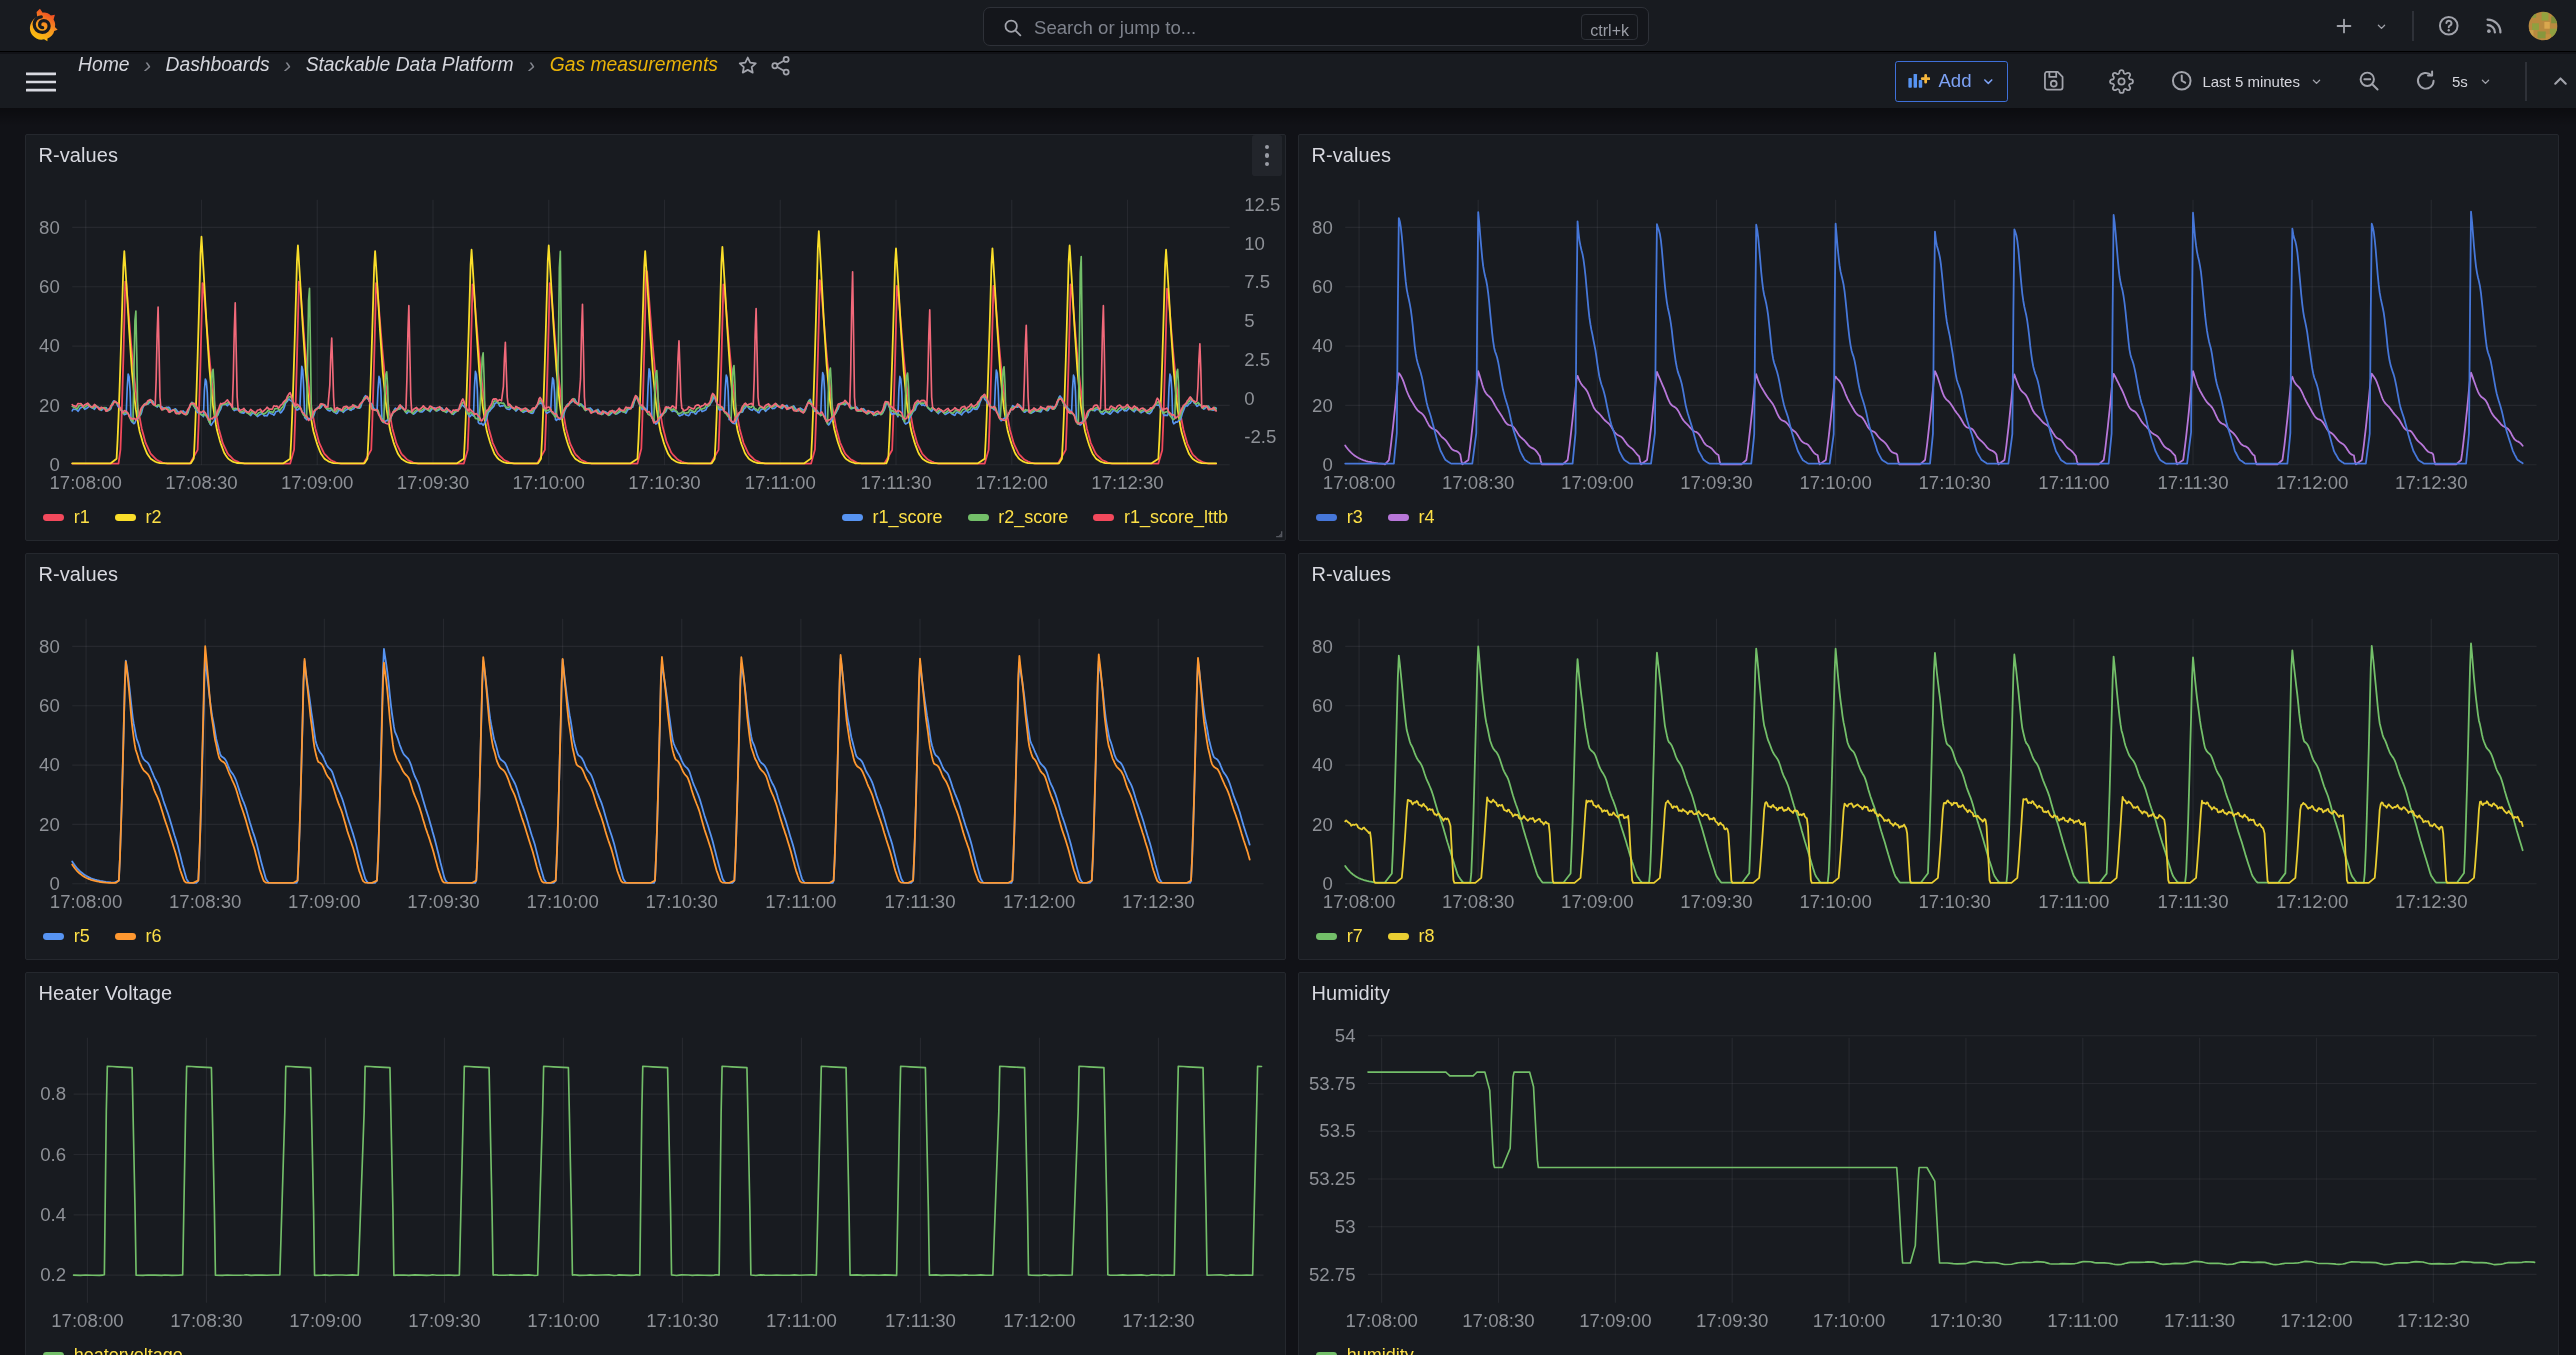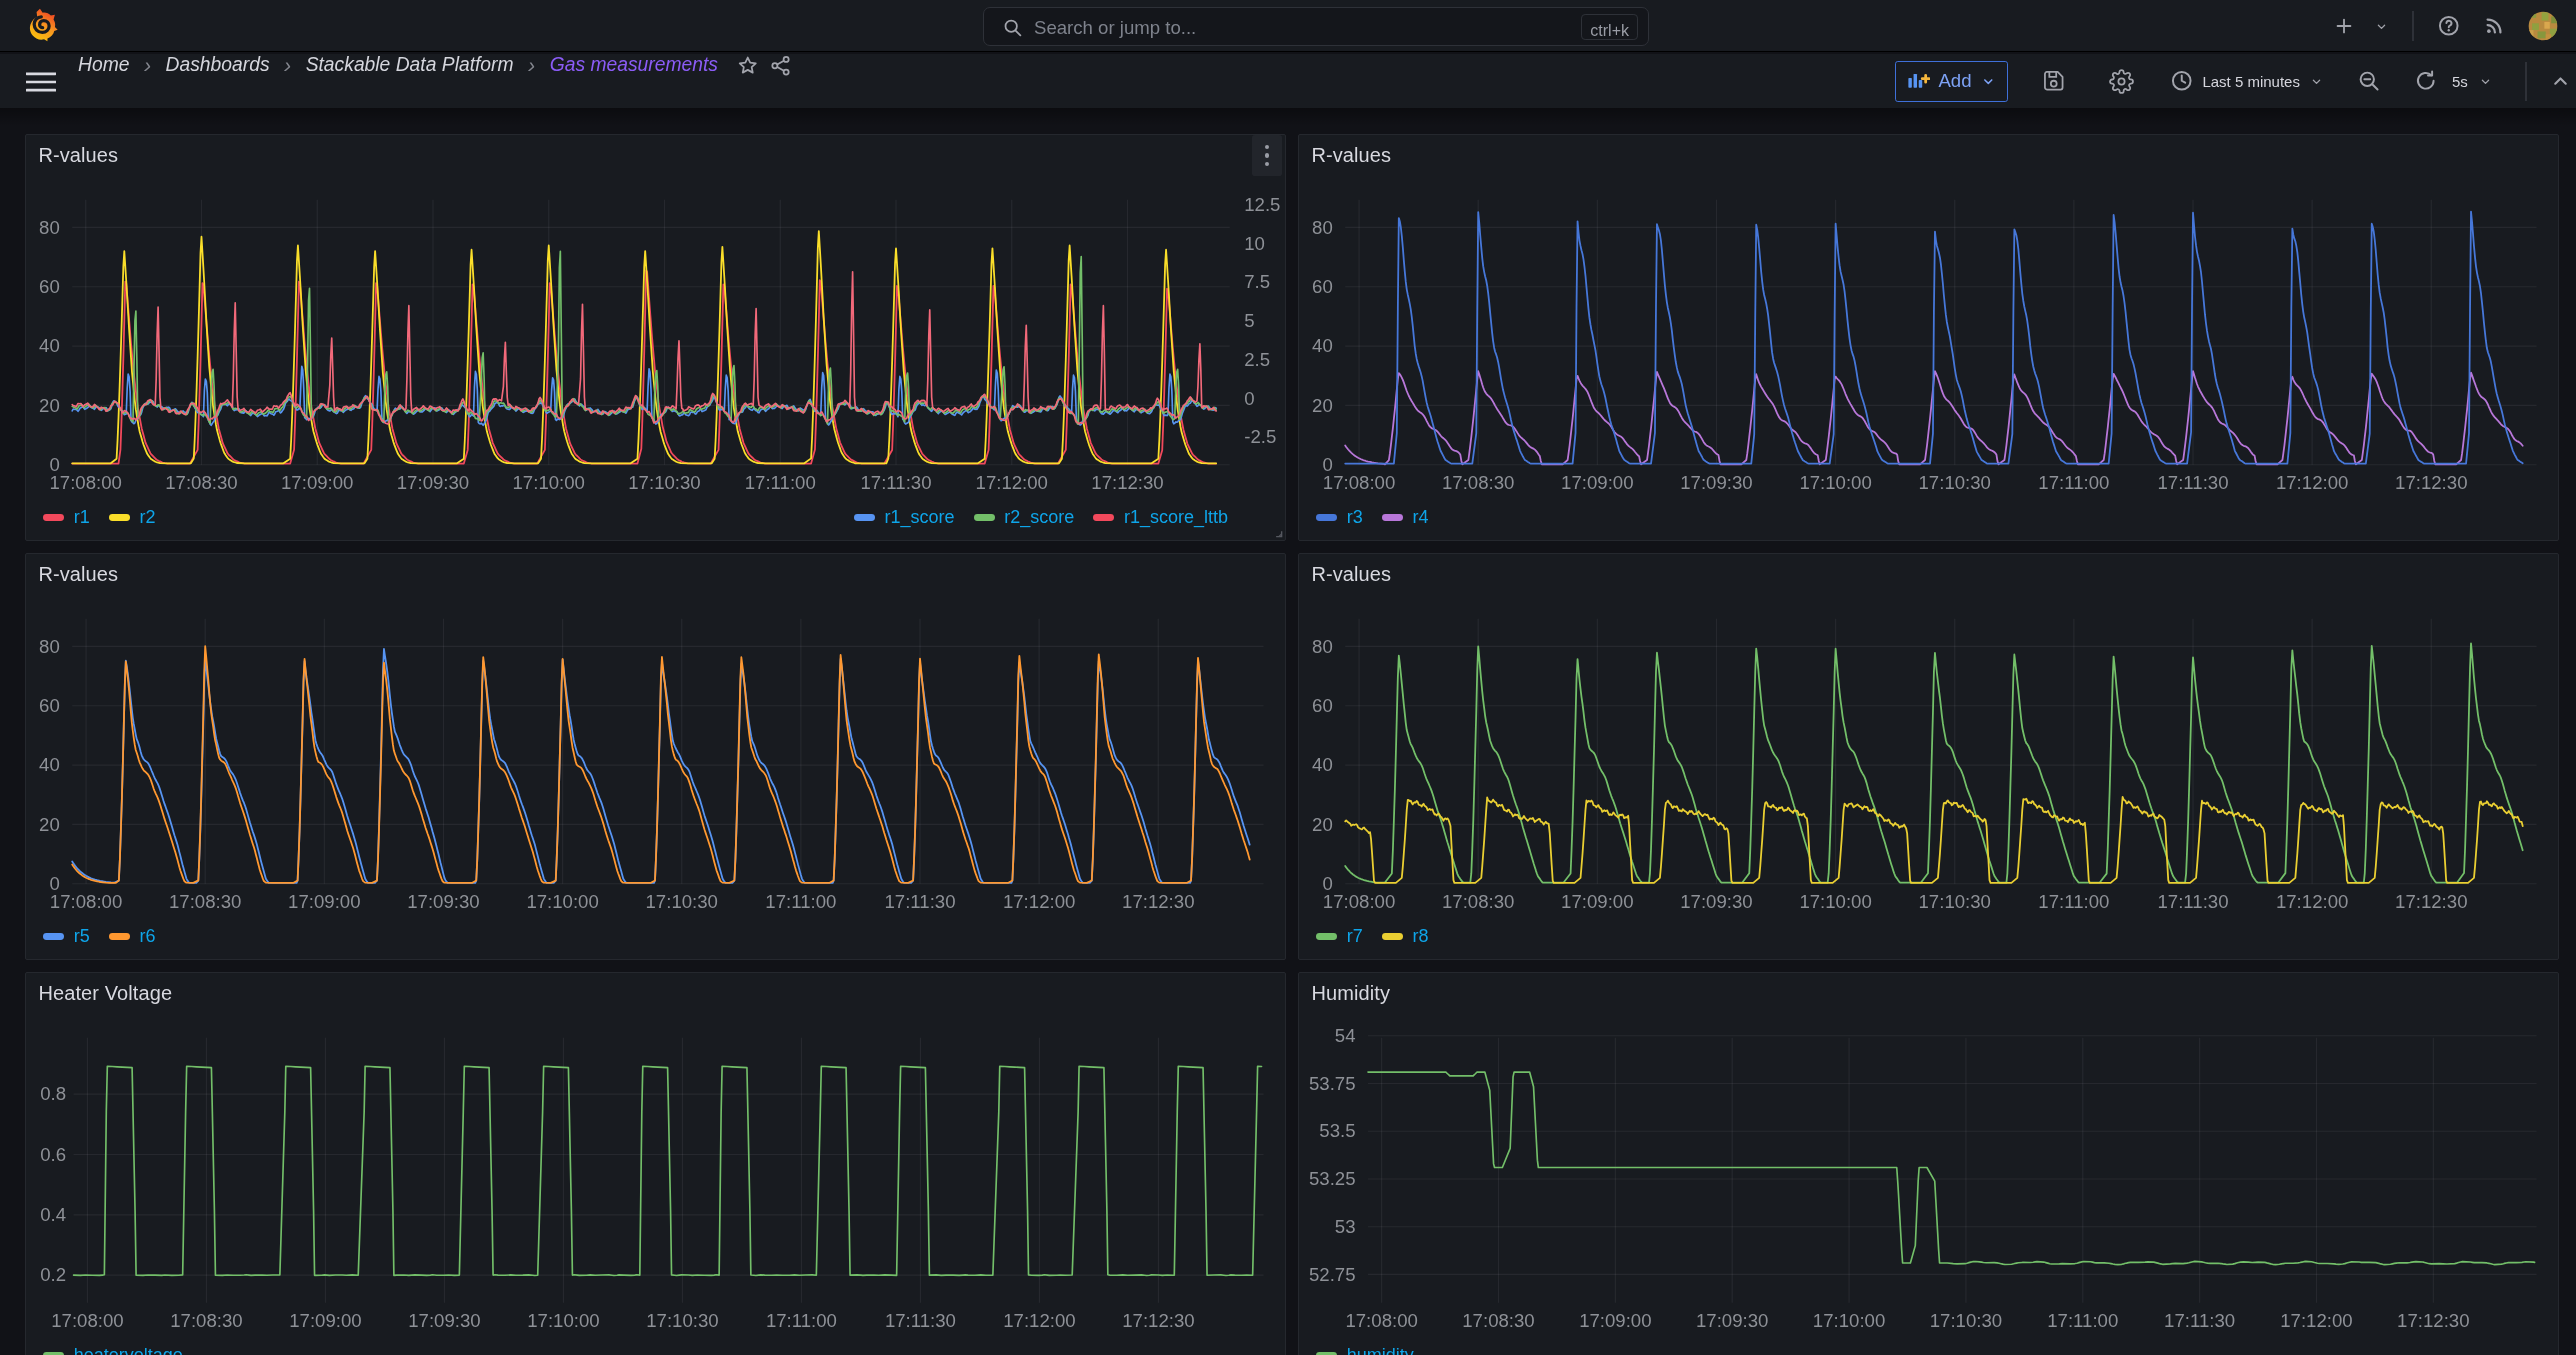--- a/index.html
+++ b/index.html
@@ -15,34 +15,34 @@
 #navright { position:absolute; right:18px; top:0; height:52px; display:flex;
   align-items:center; gap:23px; }
 .nri { display:flex; align-items:center; }
 .vsep { width:1.4px; height:30px; background:#2e3138; display:inline-block; flex:none; }
 #toolbar { position:absolute; left:0; top:54px; width:2576px; height:54px; background:#181b20; }
 #ctshadow { position:absolute; left:0; top:108px; width:2576px; height:18px;
   background:linear-gradient(rgba(0,0,0,0.35), rgba(0,0,0,0)); }
 #crumbs { position:absolute; left:78px; top:0; height:54px; display:flex; align-items:flex-start;
   font-size:19.3px; color:#d5d6dd;font-style:italic; }
 .csep { color:#83868e; margin:0 14.5px; font-size:21.4px; }
-.cr.dim { color:#8b5cf6; }
+.cr.dim { color:#eab308; }
 .tbi { display:inline-flex; align-items:center; }
 #tbright { position:absolute; right:5.5px; top:0; height:54px; display:flex;
   align-items:center; }
 #addbtn { display:inline-flex; align-items:center; gap:8.3px; height:41px; padding:0 11px;
   border:1.1px solid #3f70d9; border-radius:2.8px; color:#7da2f5; font-size:18.6px; font-weight:500; }
 .timepick { display:inline-flex; align-items:center; gap:9px; }
 .tptext { font-size:15px; color:#d5d6dd; }
 .panel { position:absolute; width:1261px; height:407px; background:#181b20;
   border:0.7px solid #25282e; border-radius:2px; }
 .ptitle { position:absolute; left:12.4px; top:9px; font-size:20px; font-weight:500;
   color:#d8d9e0; letter-spacing:0.1px; }
-.legend { position:absolute; top:372px; display:flex; gap:19px; align-items:center;
-  font-size:18px; color:#0ea5e9; }
+.legend { position:absolute; top:372px; display:flex; gap:25px; align-items:center;
+  font-size:18px; color:#fde047; }
 .li { display:inline-flex; align-items:center; }
 .sw { width:21px; height:6.2px; border-radius:3.4px; margin-right:9.7px; display:inline-block; }
 .kebab { position:absolute; right:2.8px; top:0; width:30px; height:41px; background:#22252b;
   border-radius:2.8px; display:flex; flex-direction:column; align-items:center;
   justify-content:center; gap:4.8px; }
 .kebab span { width:4.1px; height:4.1px; border-radius:50%; background:#9a9da6; }
 .rsz { position:absolute; right:2.1px; bottom:2.1px; }
 svg text { font-family:"Liberation Sans", sans-serif; }
 </style></head>
 <body>

